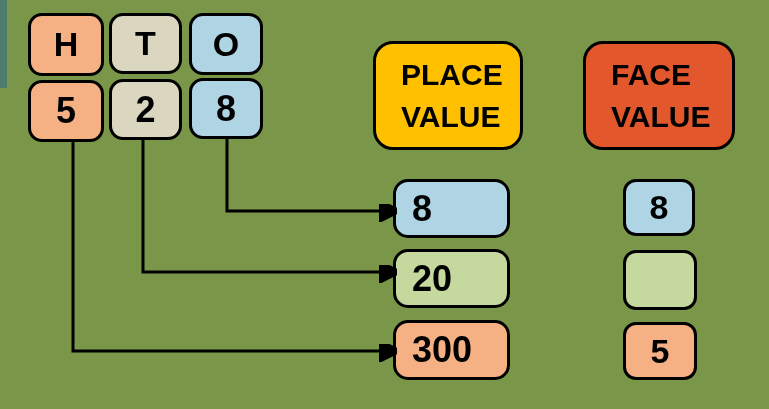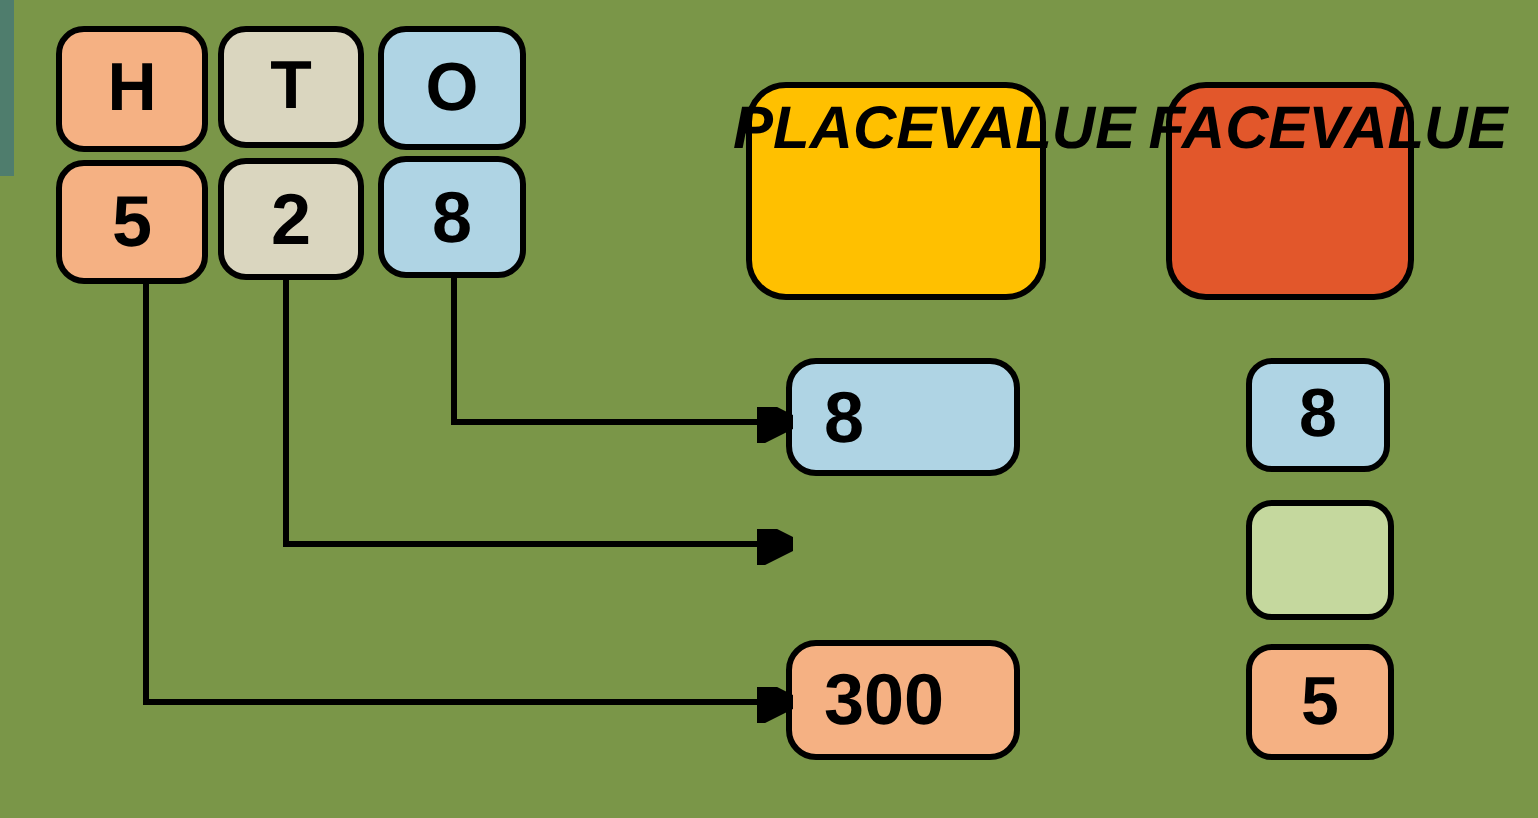--- a/index.html
+++ b/index.html
@@ -37,30 +37,29 @@
   .b-d5{left:28; top:80; width:76px; height:62px; font-size:36px;}
   .b-d2{left:109;top:79; width:73px; height:61px; font-size:36px;}
   .b-d8{left:189;top:78; width:74px; height:61px; font-size:36px;}
   .box{left:0;top:0;} 
   .b-h{left:28px;top:13px;} .b-t{left:109px;top:13px;} .b-o{left:189px;top:13px;}
   .b-d5{left:28px;top:80px;} .b-d2{left:109px;top:79px;} .b-d8{left:189px;top:78px;}
 
   
   .hdr{
     border-radius:20px;
-    flex-direction:row;
+    flex-direction:column;
     align-items:flex-start;
     justify-content:center;
-    padding-left:38px;
+    padding-left:25px;
     font-size:30px;
     line-height:42px;
-    font-style:italic;
   }
   .hdr-pv{left:373px; top:41px; width:150px; height:109px;}
-  .hdr-fv{left:583px; top:41px; width:124px; height:109px;}
+  .hdr-fv{left:583px; top:41px; width:152px; height:109px;}
 
   
   .pv{
     justify-content:flex-start;
     padding-left:16px;
     border-radius:15px;
     font-size:36px;
   }
   .pv-0{left:393px; top:179px; width:117px; height:59px;}
   .pv-1{left:393px; top:249px; width:117px; height:59px;}
@@ -115,20 +114,23 @@
     <span>VALUE</span>
   </div>
   <div class="box hdr hdr-fv" style="background: rgb(226, 87, 43);">
     <span>FACE</span>
     <span>VALUE</span>
   </div>
 
   <div class="box pv pv-0" style="background: rgb(175, 212, 228);">
     <span>8</span>
   </div>
+  <div class="box pv pv-1" style="background: rgb(197, 216, 158);">
+    <span>20</span>
+  </div>
   <div class="box pv pv-2" style="background: rgb(245, 177, 131);">
     <span>300</span>
   </div>
 
   <div class="box fv fv-0" style="background: rgb(175, 212, 228);">
     <span>8</span>
   </div>
   <div class="box fv fv-1" style="background: rgb(197, 216, 158);">
     <span></span>
   </div>

